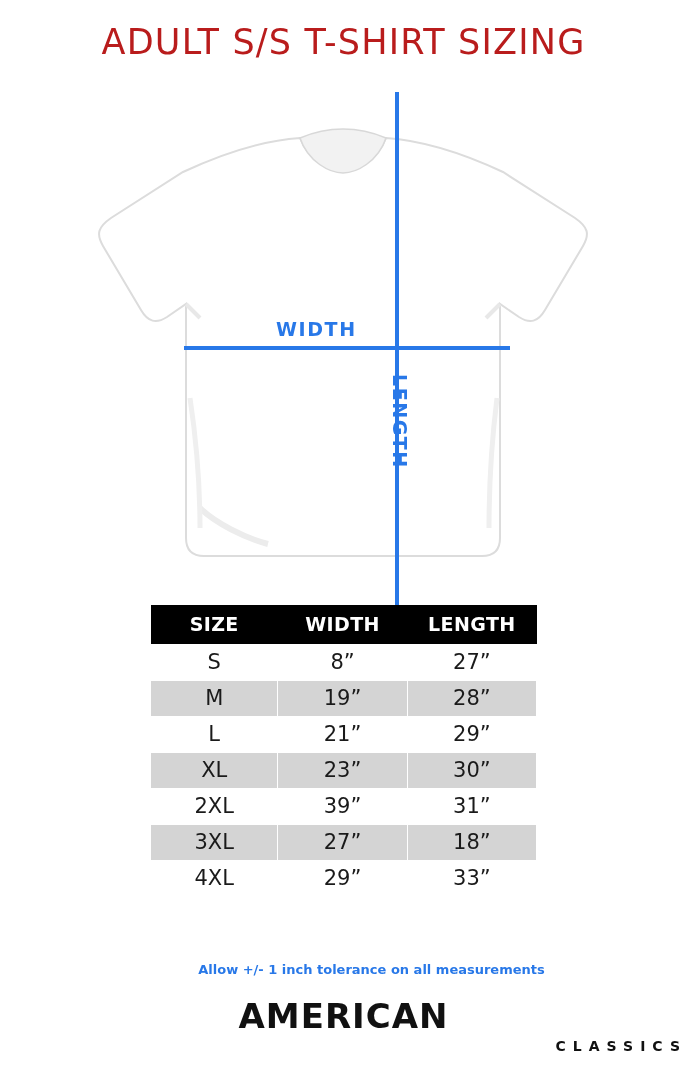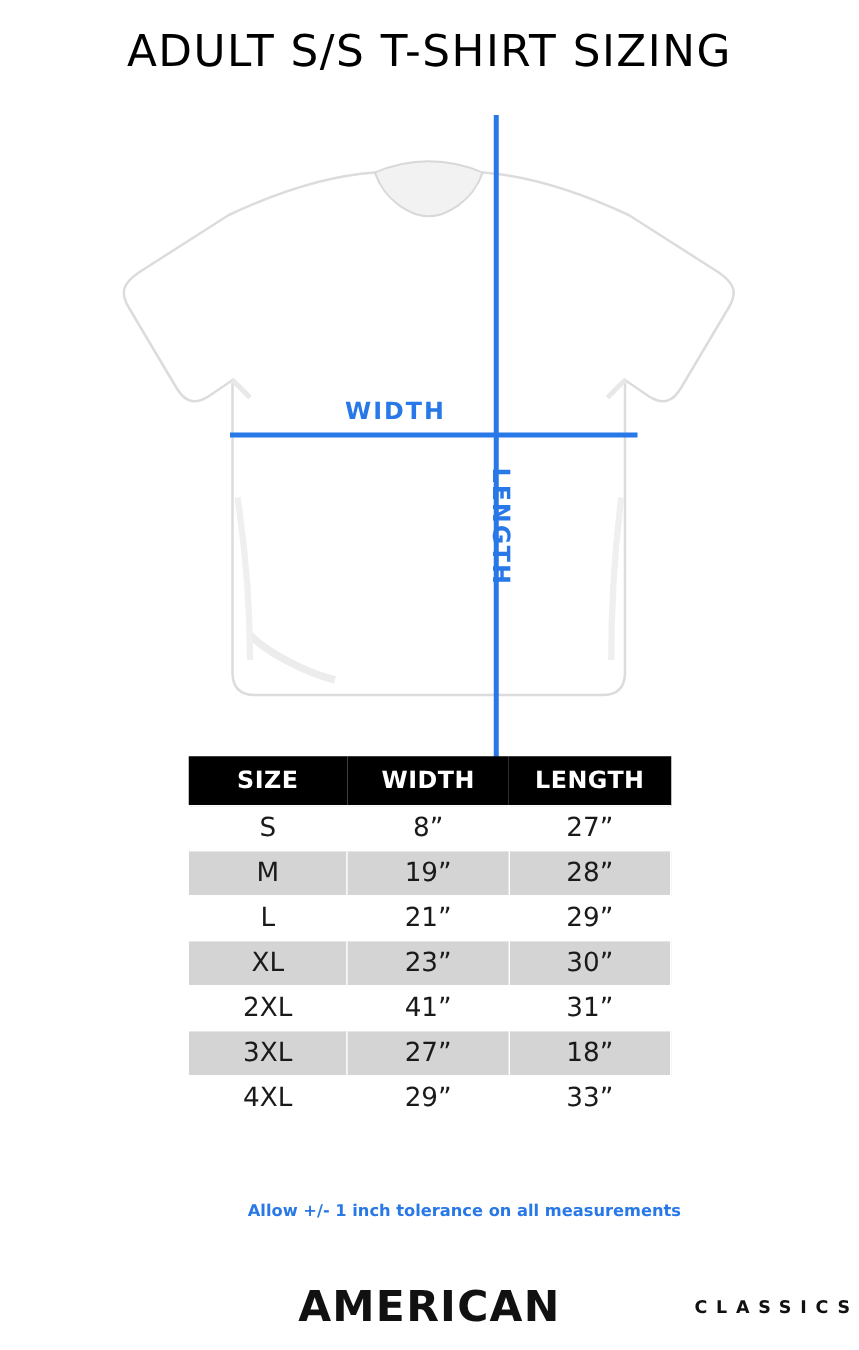--- a/index.html
+++ b/index.html
@@ -25,21 +25,21 @@
   
   .title {
     position: absolute;
     top: 22px;
     left: 0;
     width: 687px;
     text-align: center;
     font-size: 35px;
     font-weight: 400;
     letter-spacing: 1.2px;
-    color: #000000;
+    color: #b91c1c;
     font-family: "DejaVu Sans", sans-serif;
   }
 
   
   .shirt-area {
     position: absolute;
     top: 78px;
     left: 0;
     width: 687px;
     height: 490px;
@@ -141,21 +141,20 @@
     position: absolute;
     top: 996px;
     left: 0;
     width: 687px;
     text-align: center;
     font-size: 34px;
     font-weight: bold;
     letter-spacing: 1px;
     color: #111111;
     font-family: "DejaVu Sans", sans-serif;
-    margin-top: 30px;
   }
   .brand-sub {
     position: absolute;
     top: 1038px;
     left: 0;
     width: 687px;
     text-align: right;
     font-size: 14px;
     font-weight: bold;
     letter-spacing: 7px;
@@ -240,21 +239,21 @@
         <td>21”</td>
         <td>29”</td>
       </tr>
       <tr class="even">
         <td>XL</td>
         <td>23”</td>
         <td>30”</td>
       </tr>
       <tr class="odd">
         <td>2XL</td>
-        <td>41”</td>
+        <td>39”</td>
         <td>31”</td>
       </tr>
       <tr class="even">
         <td>3XL</td>
         <td>27”</td>
         <td>18”</td>
       </tr>
       <tr class="odd">
         <td>4XL</td>
         <td>29”</td>

